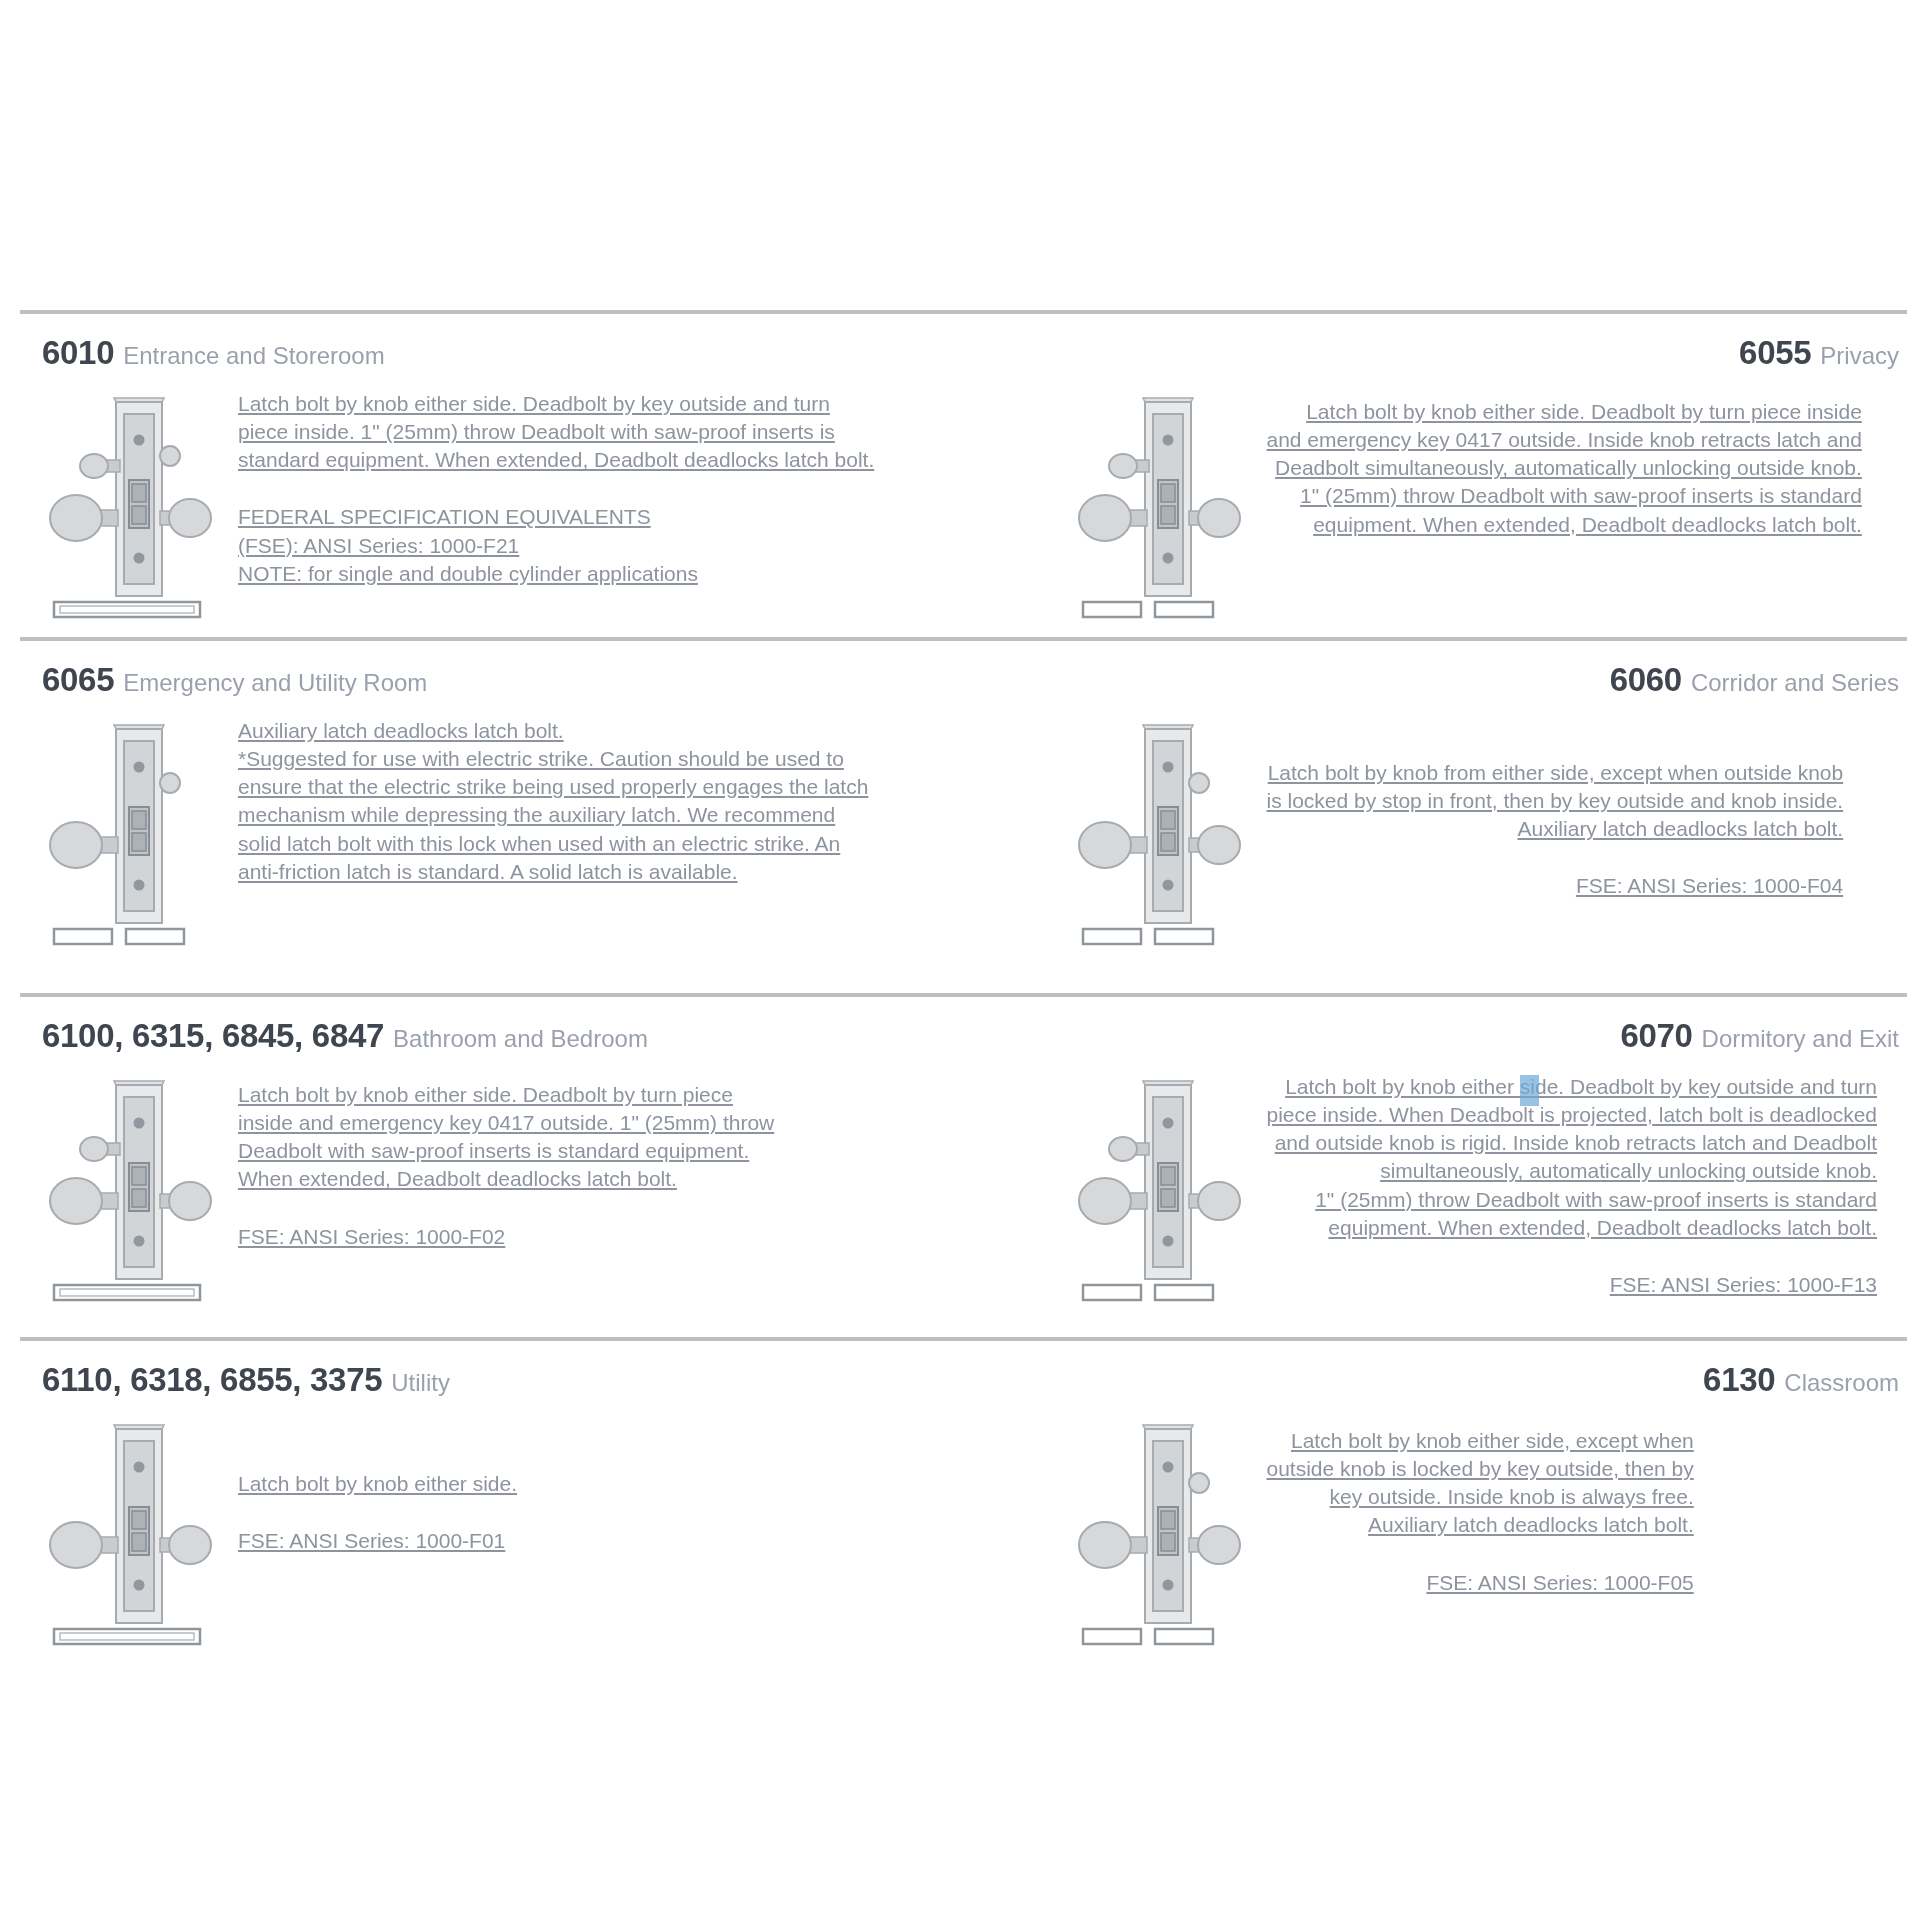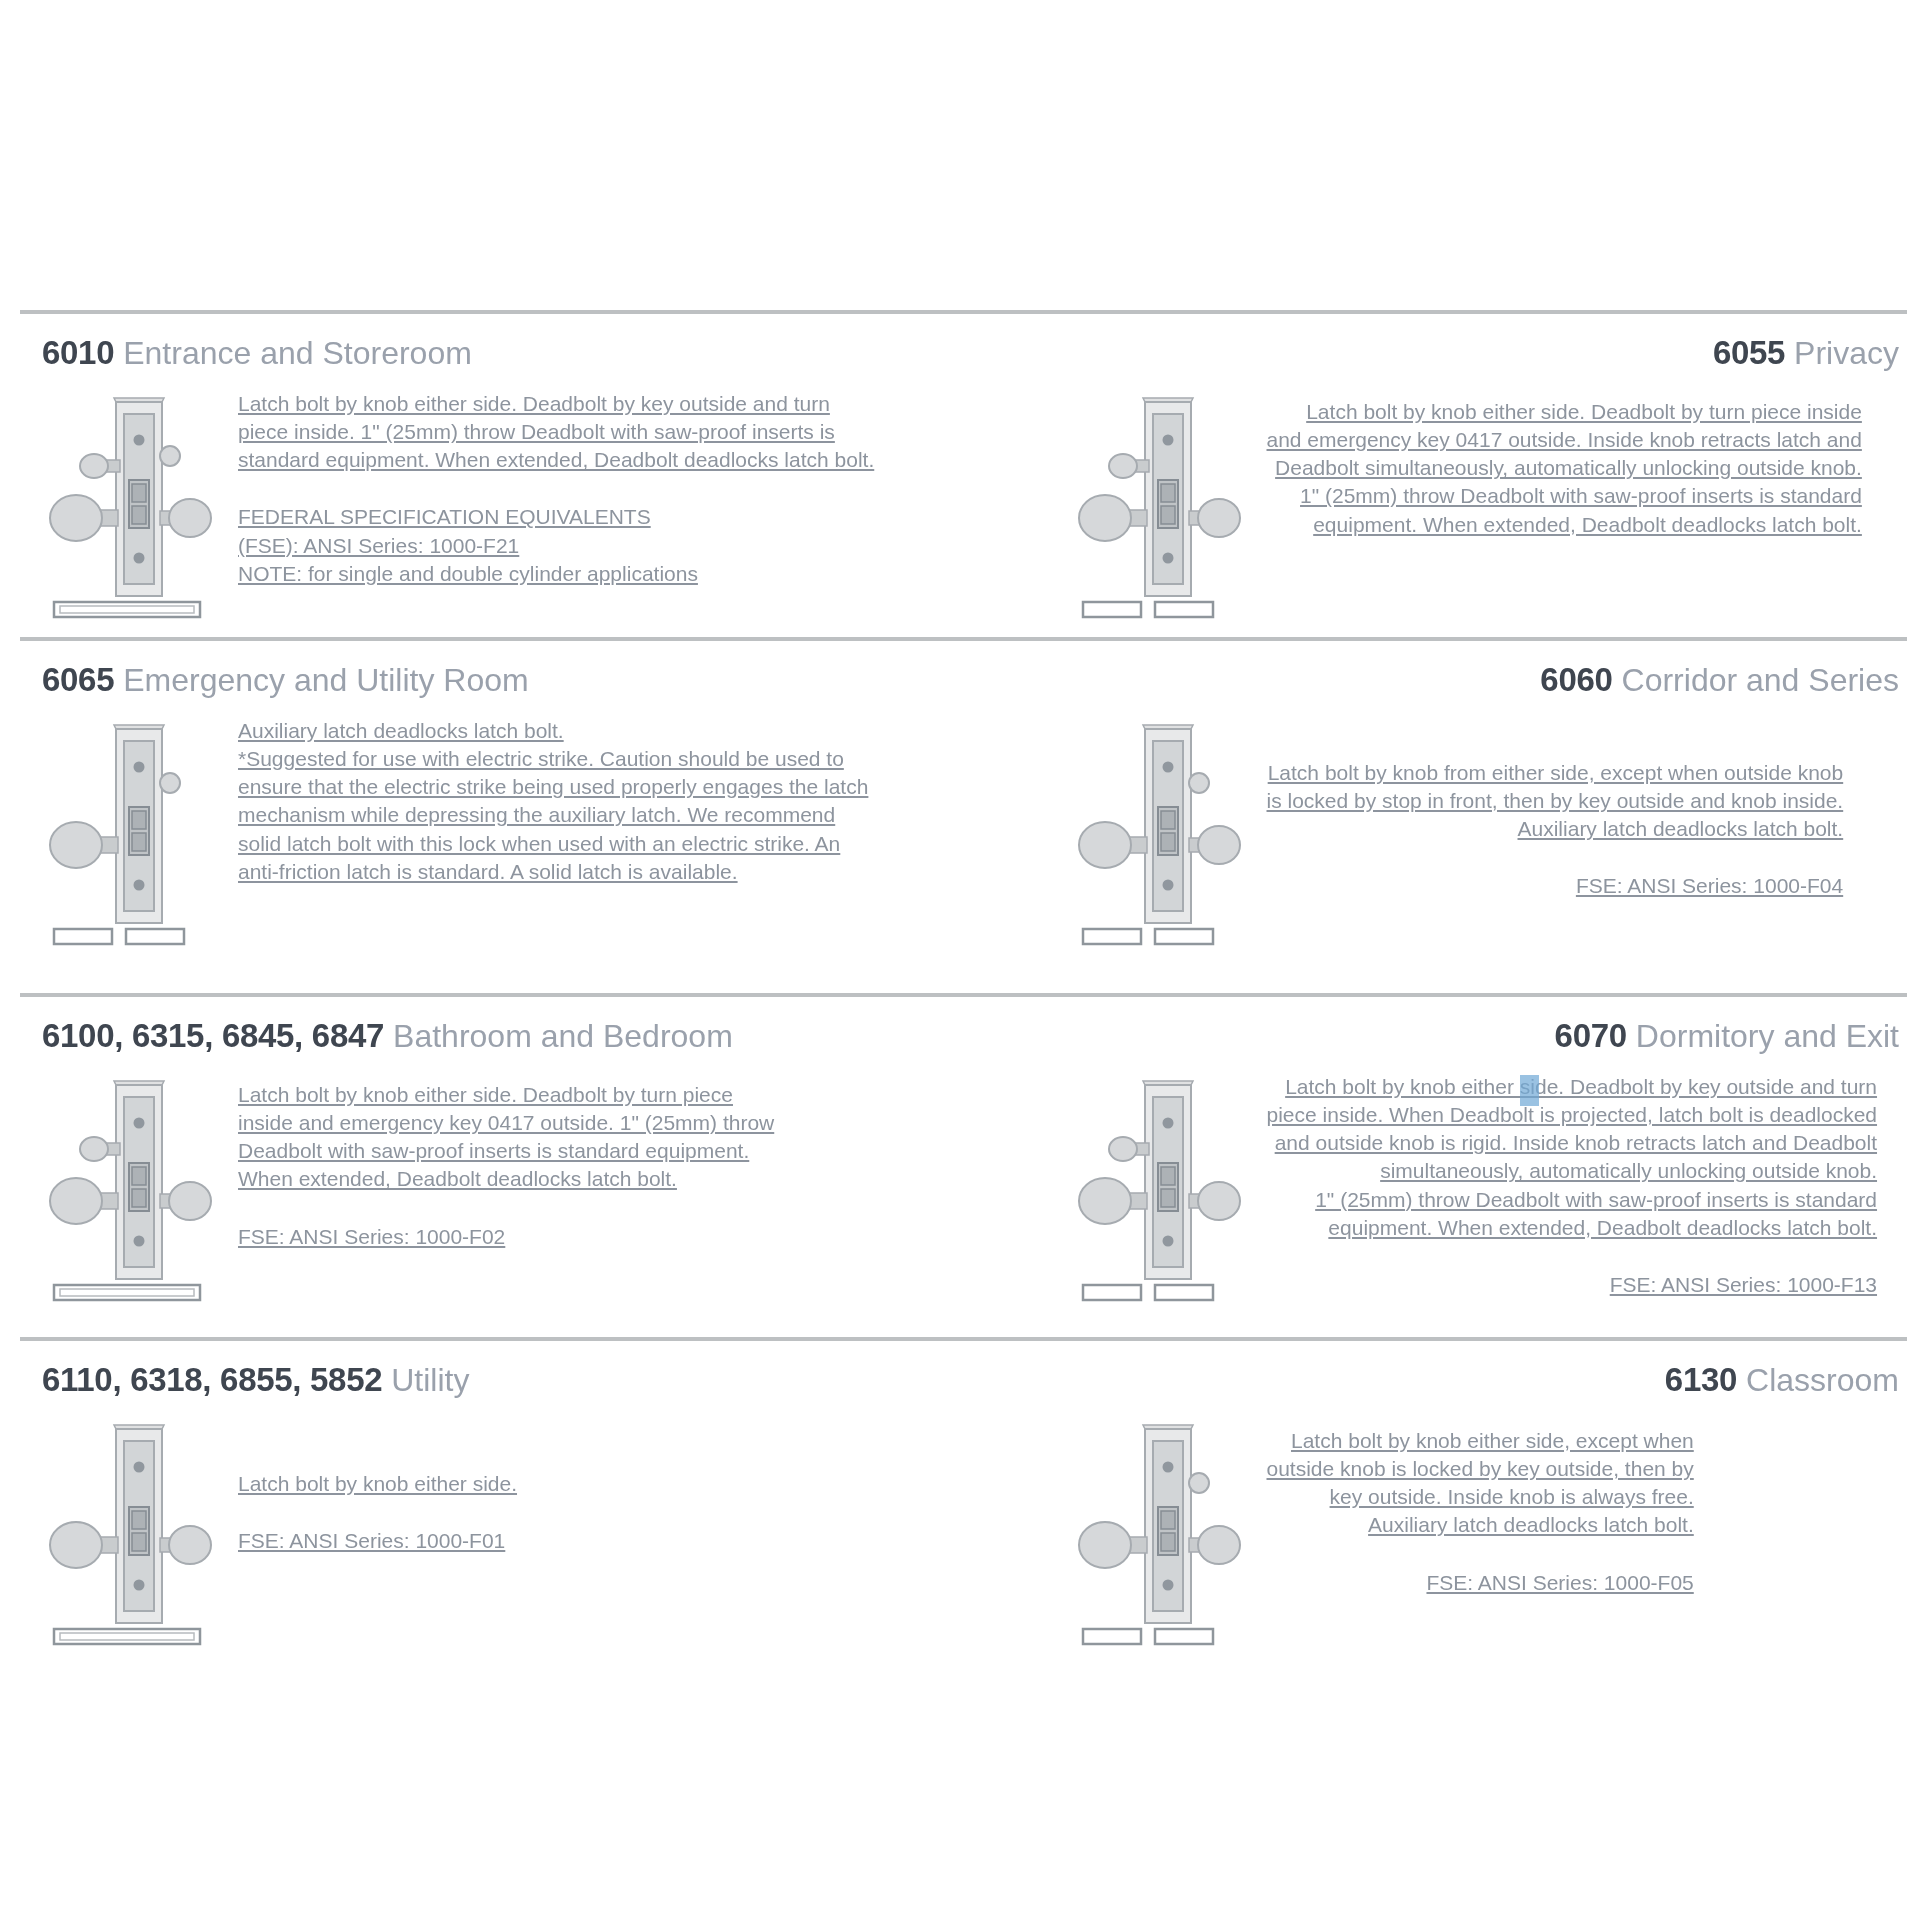--- a/index.html
+++ b/index.html
@@ -16,21 +16,21 @@
     display:grid;
     grid-template-columns:1fr 1fr;
   }
   .row.r0{min-height:323px}
   .row.r1{min-height:352px}
   .row.r2{min-height:340px}
   .row.r3{min-height:347px}
   .cell{padding:20px 8px 16px 22px;}
   .cell.right{padding-left:107px;text-align:right;}
   .heading{margin:0;font-size:33px;color:#3f4650;font-weight:bold;letter-spacing:-0.3px;}
-  .heading .title{font-size:32px;color:#9aa1ac;font-weight:normal;margin-left:9px;letter-spacing:0;margin-top:48px;}
+  .heading .title{font-size:24px;color:#9aa1ac;font-weight:normal;margin-left:9px;letter-spacing:0;margin-top:48px;}
   .body-row{display:flex;margin-top:16px;}
   .illus{width:170px;height:232px;flex:0 0 auto;}
   .paras{
     margin-left:26px;font-size:21px;line-height:1.34;color:#8d949e;
     max-width:735px;position:relative;padding-top:2px;text-decoration:underline;
   }
   .cell.right .paras{max-width:708px;}
   .para{white-space:pre-line;}
   .para + .para{margin-top:29px;}
   
@@ -370,21 +370,21 @@
 1" (25mm) throw Deadbolt with saw-proof inserts is standard
 equipment. When extended, Deadbolt deadlocks latch bolt.</div>
             <div class="para">FSE: ANSI Series: 1000-F13</div>
           </div>
     </div>
   </div>
 </div>
     <div class="row r3">
   <div class="cell left sec-s6110">
     <h2 class="heading">
-      <span class="model">6110, 6318, 6855, 5852</span><span class="title">Utility</span>
+      <span class="model">6110, 6318, 6855, 3375</span><span class="title">Utility</span>
     </h2>
     <div class="body-row">
       <svg class="illus" viewBox="0 0 170 232" aria-hidden="true">
         <g>
           <path class="p-cap" d="M72 10 L122 10 L117 20 L77 20 Z"></path>
           <rect class="p-plate" x="74" y="14" width="46" height="194"></rect>
           <rect class="p-case" x="82" y="26" width="30" height="170"></rect>
           <circle class="p-screw" cx="97" cy="52" r="5.5"></circle>
           <circle class="p-screw" cx="97" cy="170" r="5.5"></circle>
           <rect class="p-latch" x="87" y="92" width="20" height="48"></rect>

